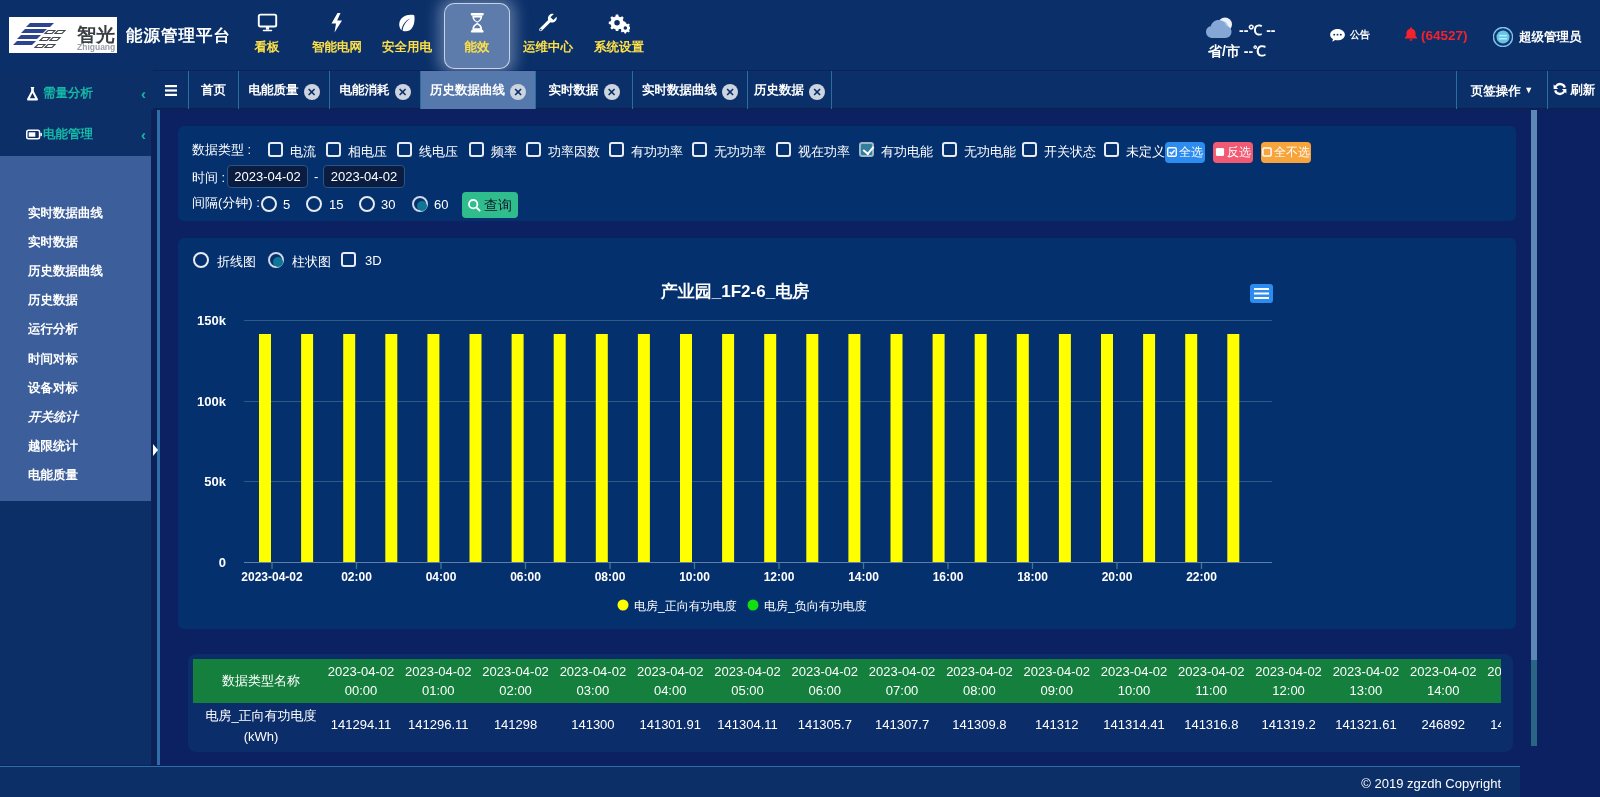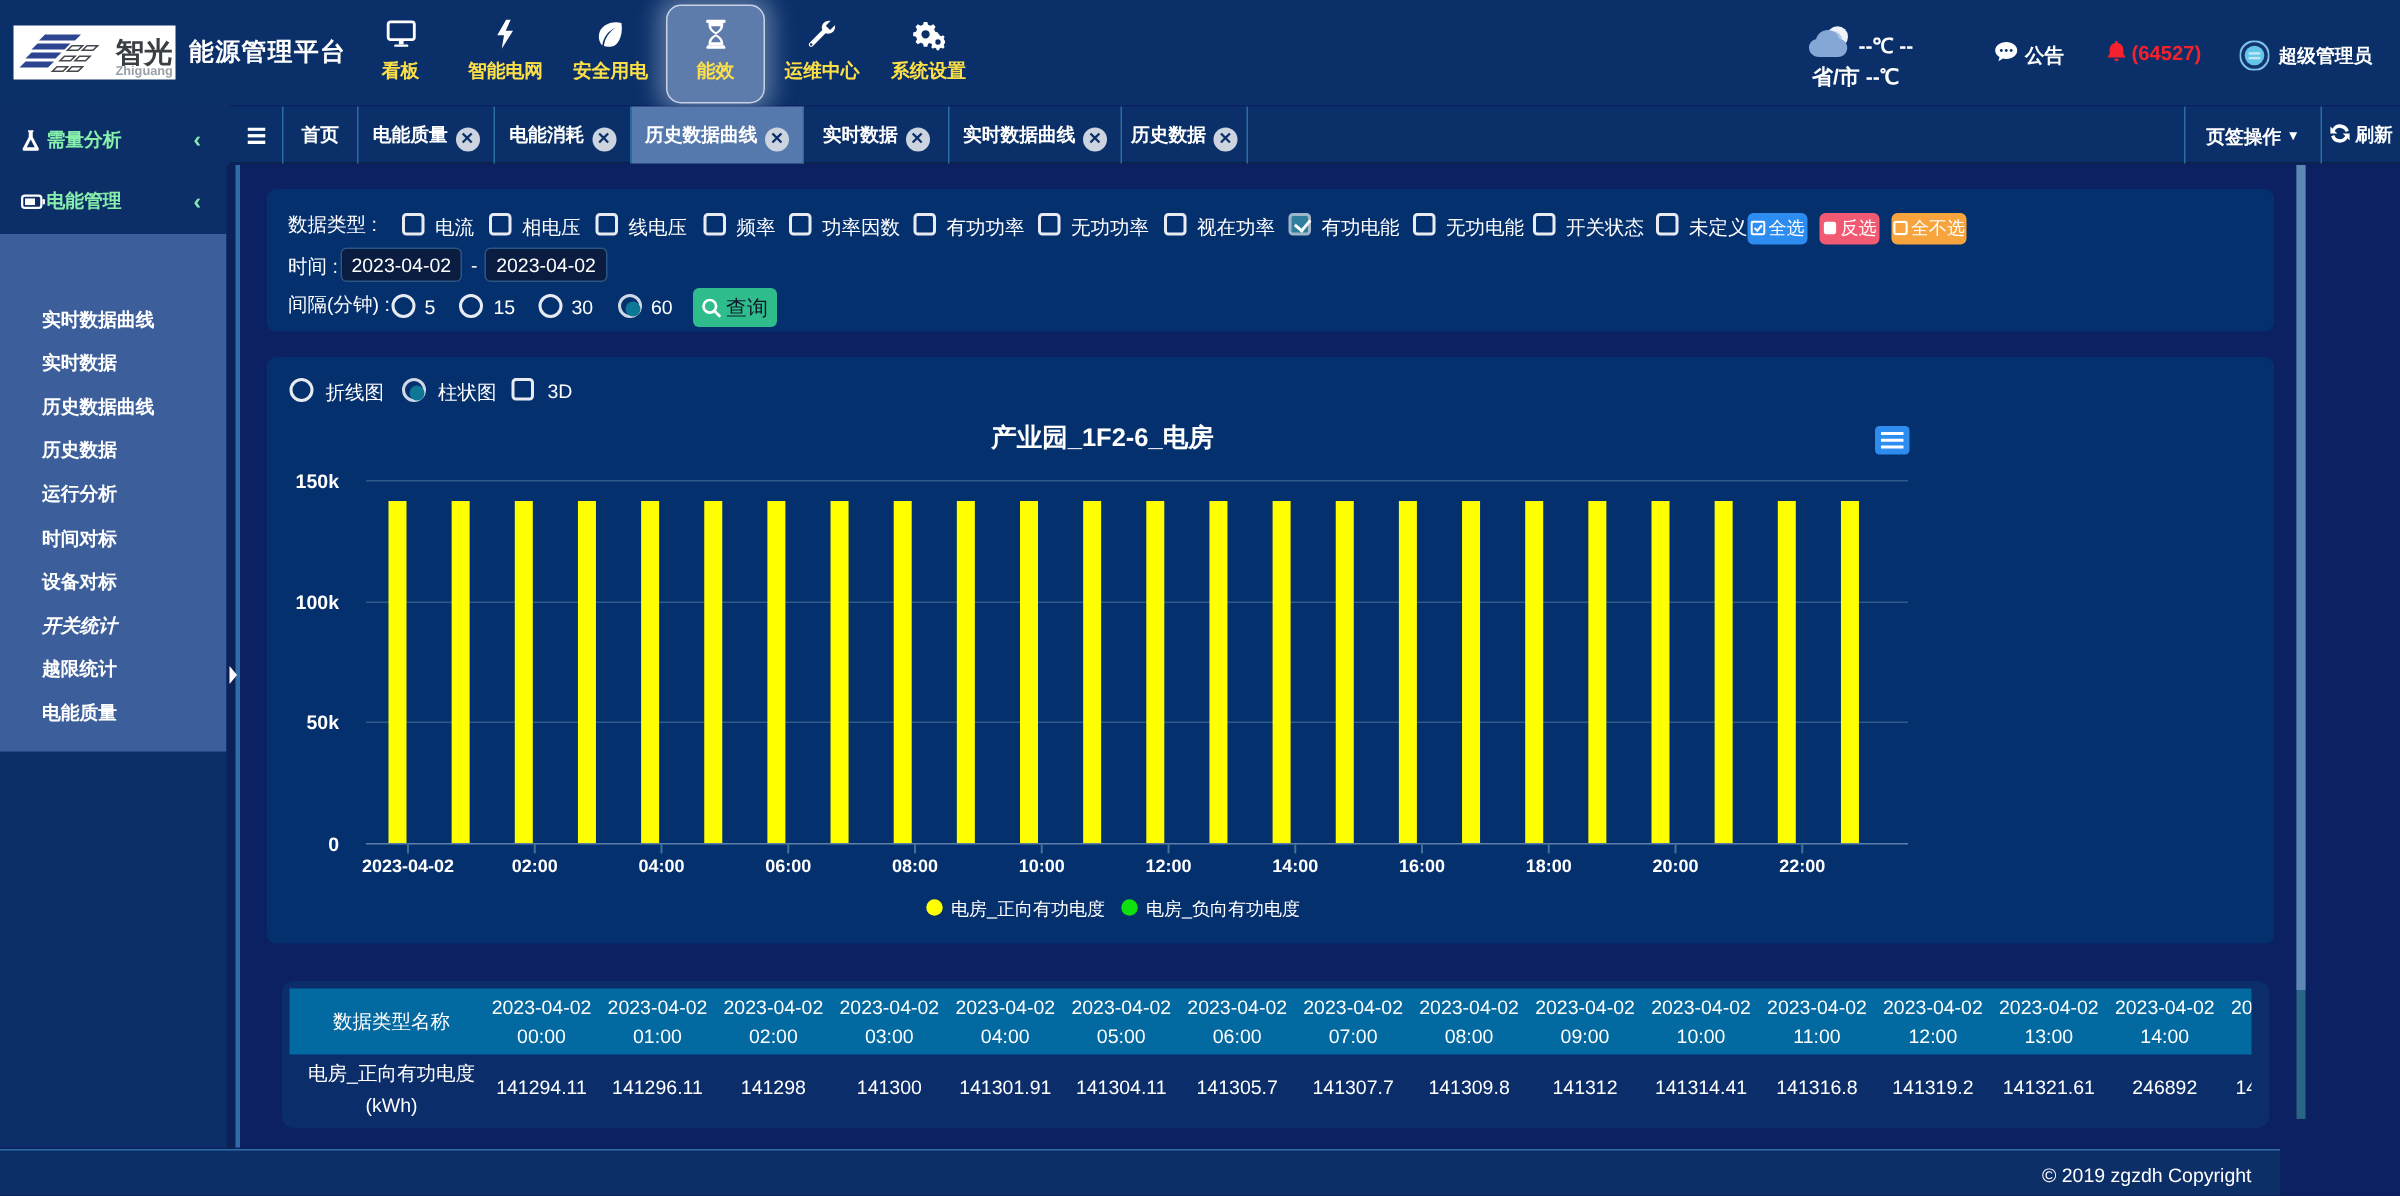--- a/index.html
+++ b/index.html
@@ -21,21 +21,21 @@
 
 
 #tabbar { left:153px; top:71px; width:1447px; height:38px; background:#0b3069; border-bottom:1px solid #0d2048; }
 .tab { top:71px; height:38px; line-height:38px; color:#fff; font-size:12.5px; font-weight:bold; text-align:center; border-right:1px solid #2a6da0; }
 .tab .x { display:inline-block; width:16px; height:16px; background:#ccd4e0; border-radius:50%; color:#0b3069; font-size:11px; line-height:16px; text-align:center; font-weight:bold; vertical-align:-2px; margin-left:5px; }
 #tab-active { background:#5679ad; }
 
 
 #sidebar { left:0; top:70px; width:153px; height:695px; background:#0d2f67; }
 #sidelight { left:0; top:156px; width:151px; height:345px; background:#3c5f9b; }
-.menuitem { left:0; width:151px; height:41px; color:#86efac; font-size:12.5px; font-weight:bold; line-height:41px;padding-left:25px; }
+.menuitem { left:12px; width:151px; height:41px; color:#14b8a6; font-size:12.5px; font-weight:bold; line-height:41px;padding-left:25px; }
 .menuitem .micon { position:absolute; left:13px; top:13px; width:15px; height:15px; }
 .menuitem .mtext { position:absolute; left:31px; }
 .menuitem .chev { position:absolute; right:17px; font-size:15px; }
 .submenu { left:28px; width:115px; color:#fff; font-size:12.5px; font-weight:bold; height:29px; line-height:29px; }
 #sidescroll { left:151px; top:110px; width:6px; height:655px; background:#0b2158; }
 #sidethumb { left:157px; top:110px; width:3px; height:655px; background:#2f6da8; }
 
 
 #content { left:160px; top:110px; width:1440px; height:655px; background:#0c2161; }
 .panel { background:#05306e; border-radius:6px; }
@@ -150,21 +150,21 @@
   <div class="abs" style="left:1330px;top:28px;">
     <svg width="15" height="13" viewBox="0 0 17 15">
         <path d="M8.5 0 C3.8 0 0 2.9 0 6.5 C0 8.6 1.3 10.4 3.3 11.6 L2.5 14.8 L6 12.7 C6.8 12.9 7.6 13 8.5 13 C13.2 13 17 10.1 17 6.5 C17 2.9 13.2 0 8.5 0 Z" fill="#fff"></path>
         <g fill="#0b3069">
           <circle cx="4.7" cy="6.5" r="1.1"></circle>
           <circle cx="8.5" cy="6.5" r="1.1"></circle>
           <circle cx="12.3" cy="6.5" r="1.1"></circle>
         </g>
       </svg>
   </div>
-  <div class="abs nvtext" style="left:1350px;top:28px;font-size:13px;">公告</div>
+  <div class="abs nvtext" style="left:1350px;top:28px;font-size:10px;">公告</div>
   <div class="abs" style="left:1405px;top:27px;">
     <svg width="12" height="14" viewBox="0 0 15 17">
         <path d="M7.5 0 C8.1 0 8.6 0.5 8.6 1.1 L8.6 1.8 C11.3 2.3 13.2 4.6 13.2 7.4 L13.2 11 L15 13 L15 14 L0 14 L0 13 L1.8 11 L1.8 7.4 C1.8 4.6 3.7 2.3 6.4 1.8 L6.4 1.1 C6.4 0.5 6.9 0 7.5 0 Z M5.7 15 L9.3 15 C9.3 16.1 8.5 17 7.5 17 C6.5 17 5.7 16.1 5.7 15 Z" fill="#f5212d"></path>
       </svg>
   </div>
   <div class="abs" style="left:1421px;top:28px;color:#f5212d;font-size:13.5px;font-weight:bold;">(64527)</div>
   <div class="abs" style="left:1493px;top:27px;">
     <svg width="20" height="20" viewBox="0 0 23 23">
       <circle cx="11.5" cy="11.5" r="11" fill="#12356f" stroke="#7fc2e8" stroke-width="1.6"></circle>
       <circle cx="11.5" cy="11.5" r="7.5" fill="#63c6e8"></circle>
@@ -359,21 +359,21 @@
           <text x="939.0" y="307">20:00</text>
           <text x="1023.5" y="307">22:00</text>
         </g>
       <circle cx="445" cy="331" r="5.5" fill="#ffff00"></circle>
       <text x="456" y="336" fill="#fff" font-size="12" font-family="Liberation Sans,sans-serif">电房_正向有功电度</text>
       <circle cx="575" cy="331" r="5.5" fill="#10e010"></circle>
       <text x="586" y="336" fill="#fff" font-size="12" font-family="Liberation Sans,sans-serif">电房_负向有功电度</text>
     </svg>
   </div>
   <div class="abs" id="panel-table" style="background:#0b2d6a;border-radius:8px;">
-    <div class="abs" style="left:5px;top:5px;width:1308px;height:44px;background:#0369a1;overflow:hidden;" id="theadrow">
+    <div class="abs" style="left:5px;top:5px;width:1308px;height:44px;background:#15803d;overflow:hidden;" id="theadrow">
         <div class="thcell" style="left:0px;top:3px;width:136px;line-height:38px;">数据类型名称</div>
         <div class="thcell" style="left:124.0px;top:3px;width:88px;line-height:19px;">2023-04-02<br>00:00</div>
         <div class="thcell" style="left:201.3px;top:3px;width:88px;line-height:19px;">2023-04-02<br>01:00</div>
         <div class="thcell" style="left:278.6px;top:3px;width:88px;line-height:19px;">2023-04-02<br>02:00</div>
         <div class="thcell" style="left:355.9px;top:3px;width:88px;line-height:19px;">2023-04-02<br>03:00</div>
         <div class="thcell" style="left:433.2px;top:3px;width:88px;line-height:19px;">2023-04-02<br>04:00</div>
         <div class="thcell" style="left:510.5px;top:3px;width:88px;line-height:19px;">2023-04-02<br>05:00</div>
         <div class="thcell" style="left:587.8px;top:3px;width:88px;line-height:19px;">2023-04-02<br>06:00</div>
         <div class="thcell" style="left:665.1px;top:3px;width:88px;line-height:19px;">2023-04-02<br>07:00</div>
         <div class="thcell" style="left:742.4px;top:3px;width:88px;line-height:19px;">2023-04-02<br>08:00</div>

